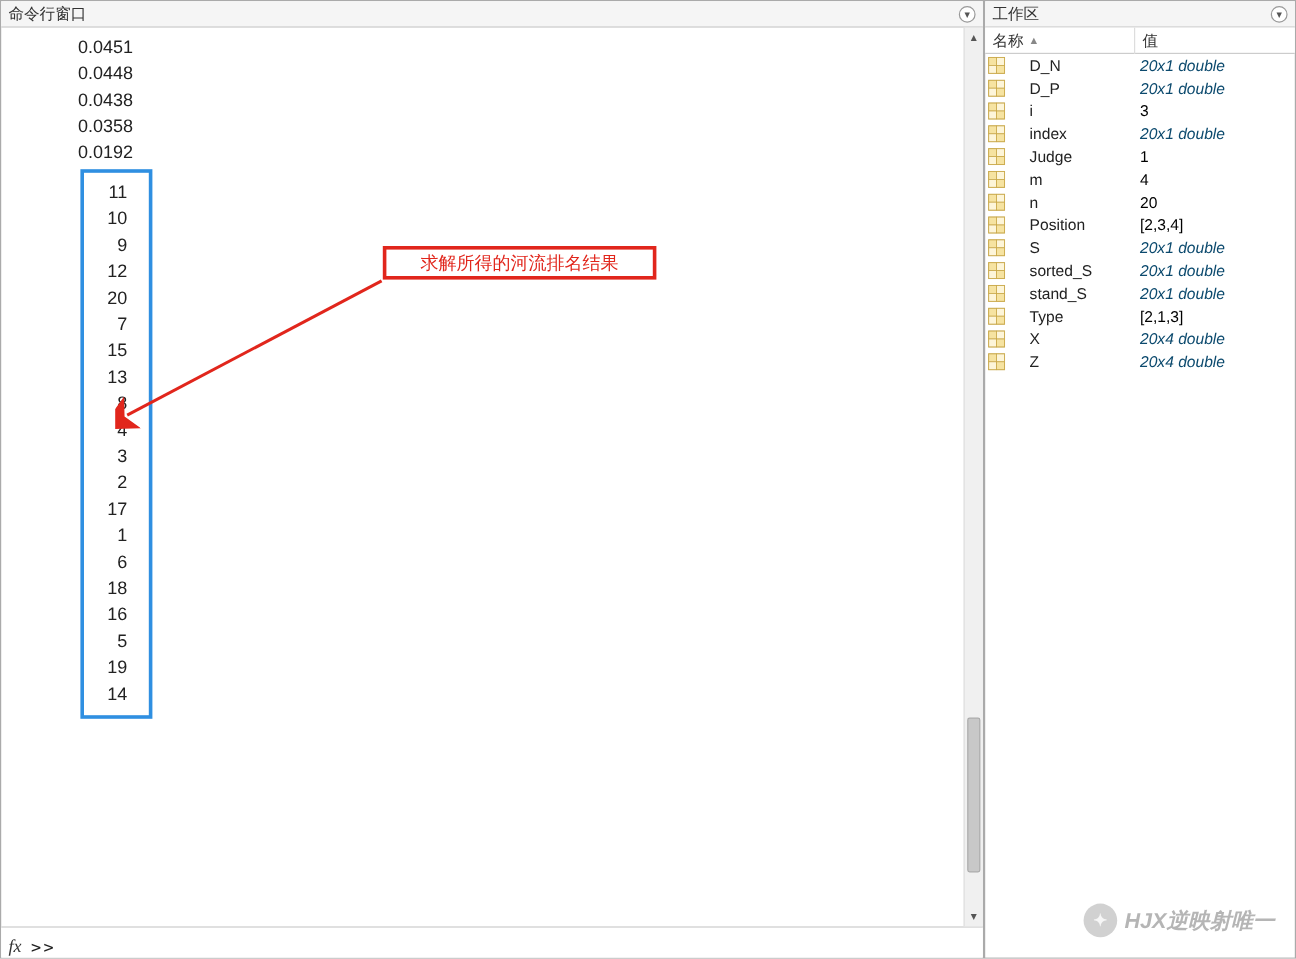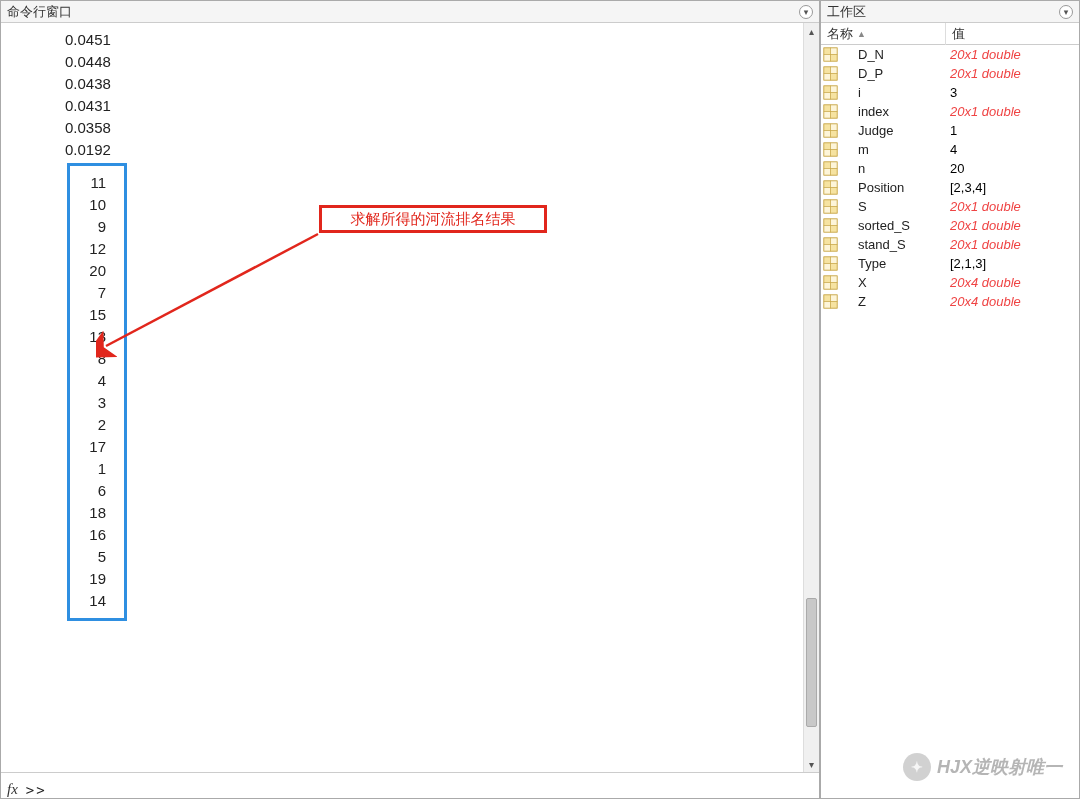--- a/index.html
+++ b/index.html
@@ -173,21 +173,21 @@
   }
   .ws-row .c-name {
     width: 125px;
     display:flex;
     align-items:flex-end;
     gap: 20px;
     padding-left: 2px;
     color:#222;
   }
   .ws-row .c-value { flex:1; padding-left:4px; }
-  .ws-row .c-value.italic { font-style: italic; color: #ef4444; }
+  .ws-row .c-value.italic { font-style: italic; color: #0c4a6e; }
   .var-icon {
     width: 15px; height: 15px;
     display:inline-flex;
     flex-shrink:0;
   }
   .var-icon svg { width:15px; height:15px; }
   
   
   .watermark {
     position: absolute;
@@ -219,21 +219,20 @@
     <div class="panel-header">
       <span class="title">命令行窗口</span>
       <span class="dd-icon">▾</span>
     </div>
     <div class="cmd-body">
       <div class="cmd-content">
         <div id="pre-values">
             <div class="num-line">0.0451</div>
             <div class="num-line">0.0448</div>
             <div class="num-line">0.0438</div>
-            <div class="num-line">0.0431</div>
             <div class="num-line">0.0358</div>
             <div class="num-line">0.0192</div>
           </div>
         <div class="index-box" id="index-box">
             <div class="row">11</div>
             <div class="row">10</div>
             <div class="row">9</div>
             <div class="row">12</div>
             <div class="row">20</div>
             <div class="row">7</div>

